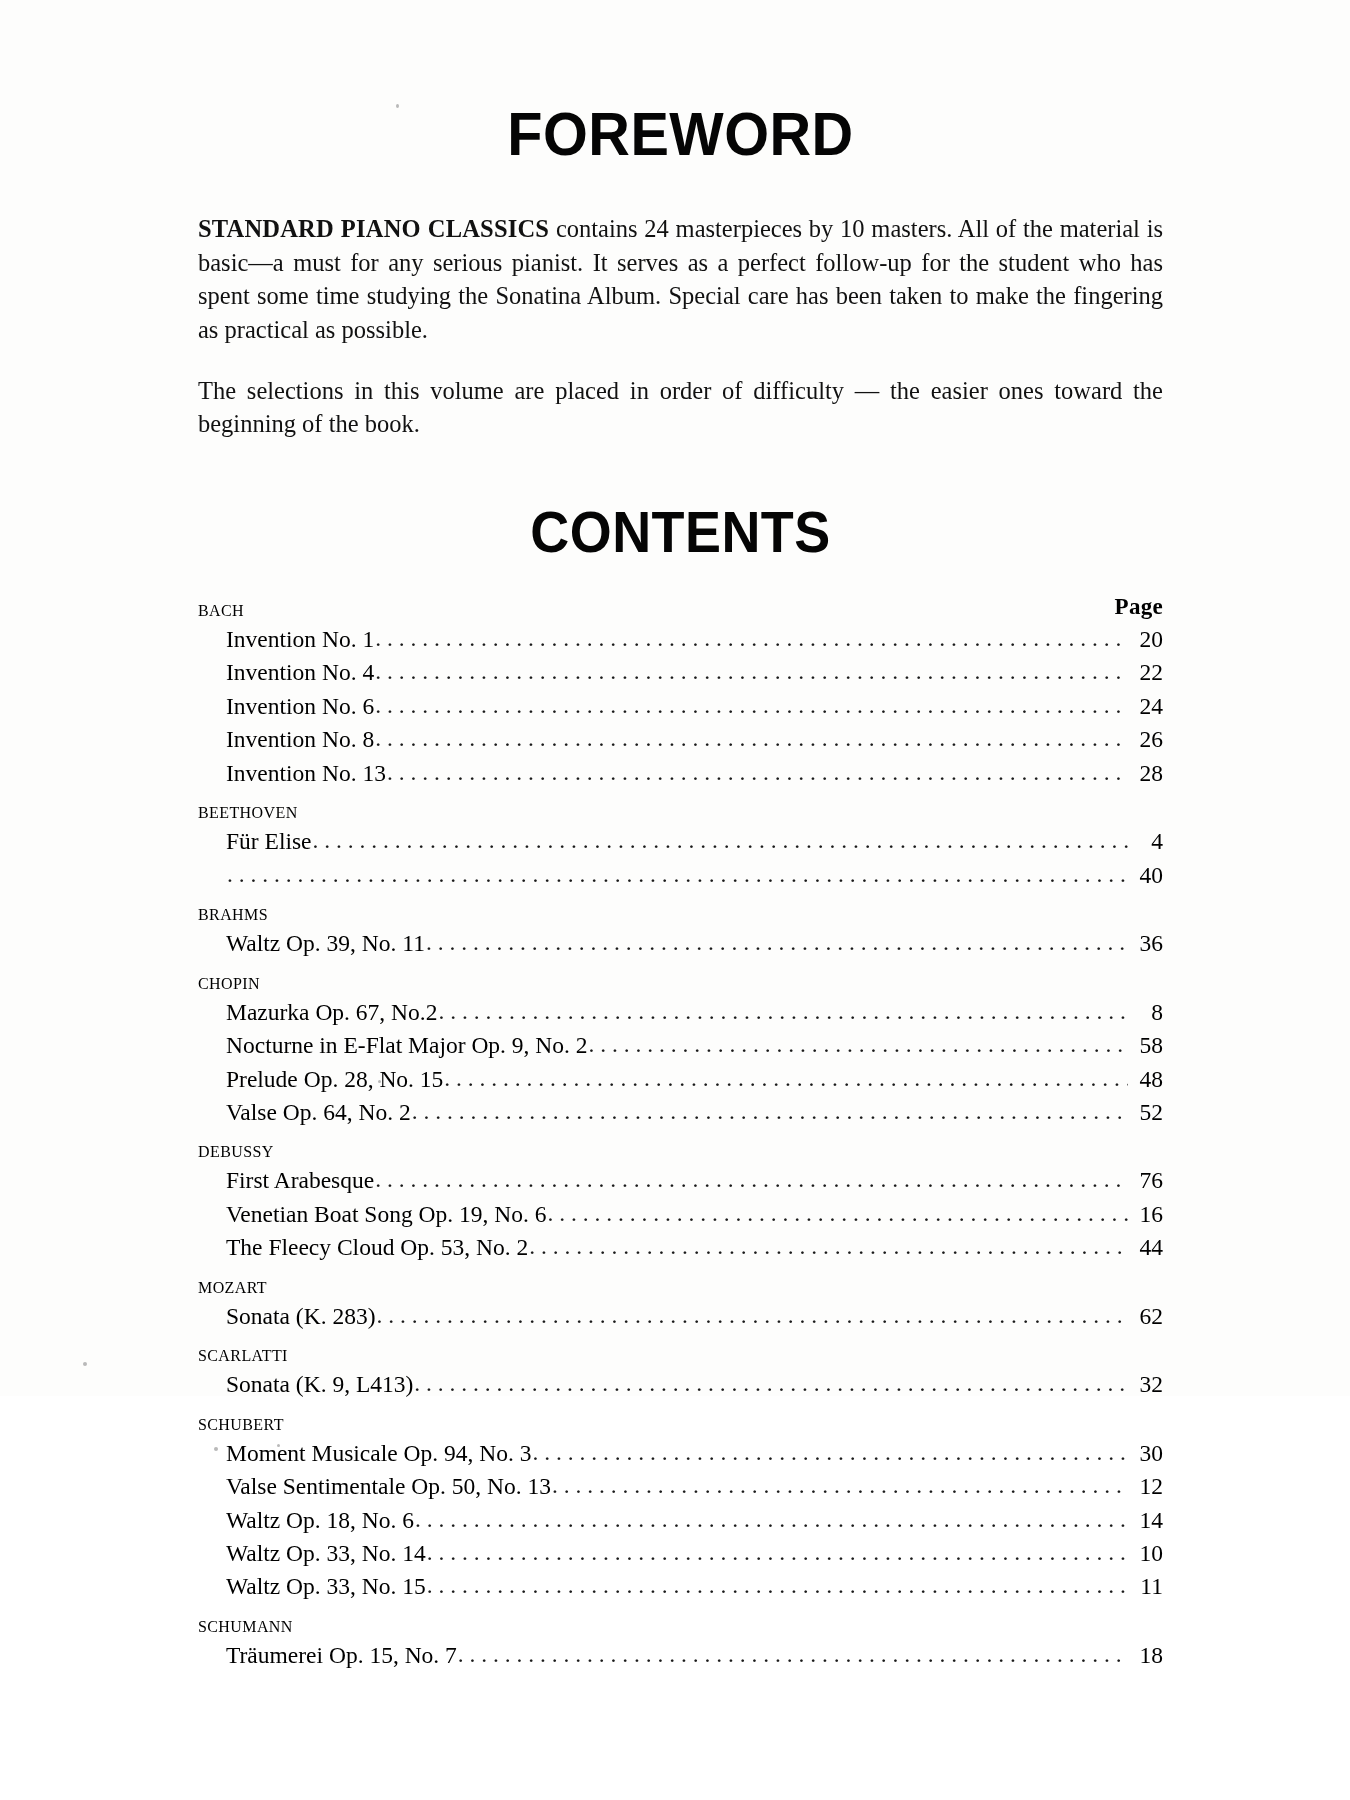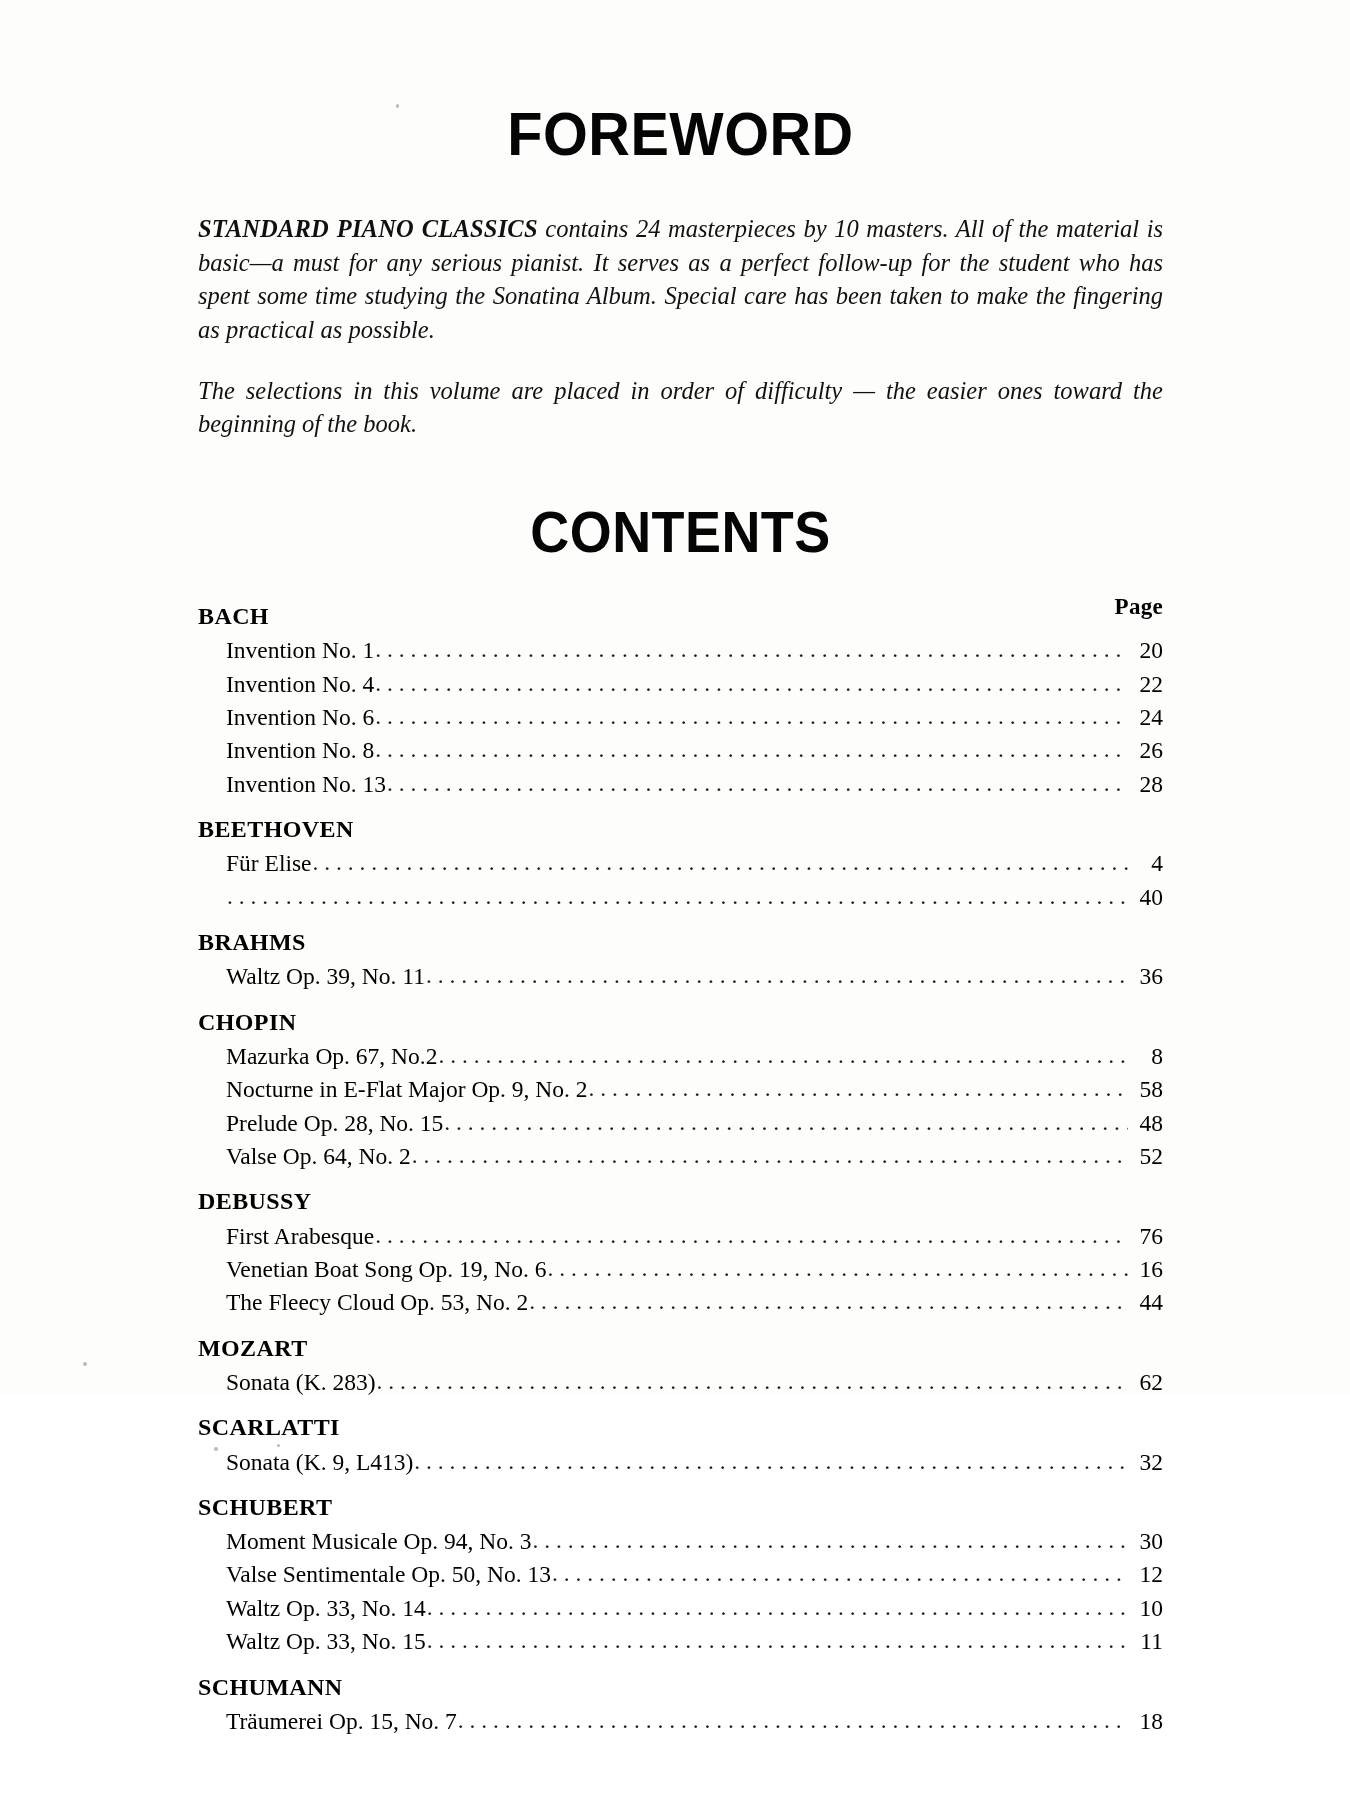--- a/index.html
+++ b/index.html
@@ -49,21 +49,20 @@
     transform: scaleX(0.93);
   }
 
   
   .para {
     text-align: justify;
     font-size: 24.5px;
     line-height: 1.375;
     color: #111111;
     margin: 0;
-    font-style: italic;
   }
   #para-1 { margin-top: 47px; }
   #para-2 { margin-top: 27px; }
   .strong-lead {
     font-weight: bold;
     letter-spacing: 0.2px;
   }
 
   
   .page-label-row {
@@ -75,22 +74,22 @@
     right: 0;
     top: -6px;
     font-size: 23px;
     font-weight: bold;
     letter-spacing: 0.3px;
   }
   .toc {
     margin-top: 16px;
   }
   .composer {
-    font-size: 24px;
-    font-weight: bold;
+    font-size: 16px;
+    font-weight: normal;
     letter-spacing: 0.4px;
     margin-top: 2px;
     margin-bottom: 1px;
     line-height: 1.38;
   }
   .entry {
     display: flex;
     align-items: baseline;
     font-size: 23.5px;
     line-height: 1.38;
@@ -253,20 +252,25 @@
           <span class="title">Moment Musicale Op. 94, No. 3</span>
           <span class="leader"></span>
           <span class="pagenum">30</span>
         </div>
         <div class="entry">
           <span class="title">Valse Sentimentale Op. 50, No. 13</span>
           <span class="leader"></span>
           <span class="pagenum">12</span>
         </div>
         <div class="entry">
+          <span class="title">Waltz Op. 18, No. 6</span>
+          <span class="leader"></span>
+          <span class="pagenum">14</span>
+        </div>
+        <div class="entry">
           <span class="title">Waltz Op. 33, No. 14</span>
           <span class="leader"></span>
           <span class="pagenum">10</span>
         </div>
         <div class="entry">
           <span class="title">Waltz Op. 33, No. 15</span>
           <span class="leader"></span>
           <span class="pagenum">11</span>
         </div>
         <div class="composer gap-before">SCHUMANN</div>

